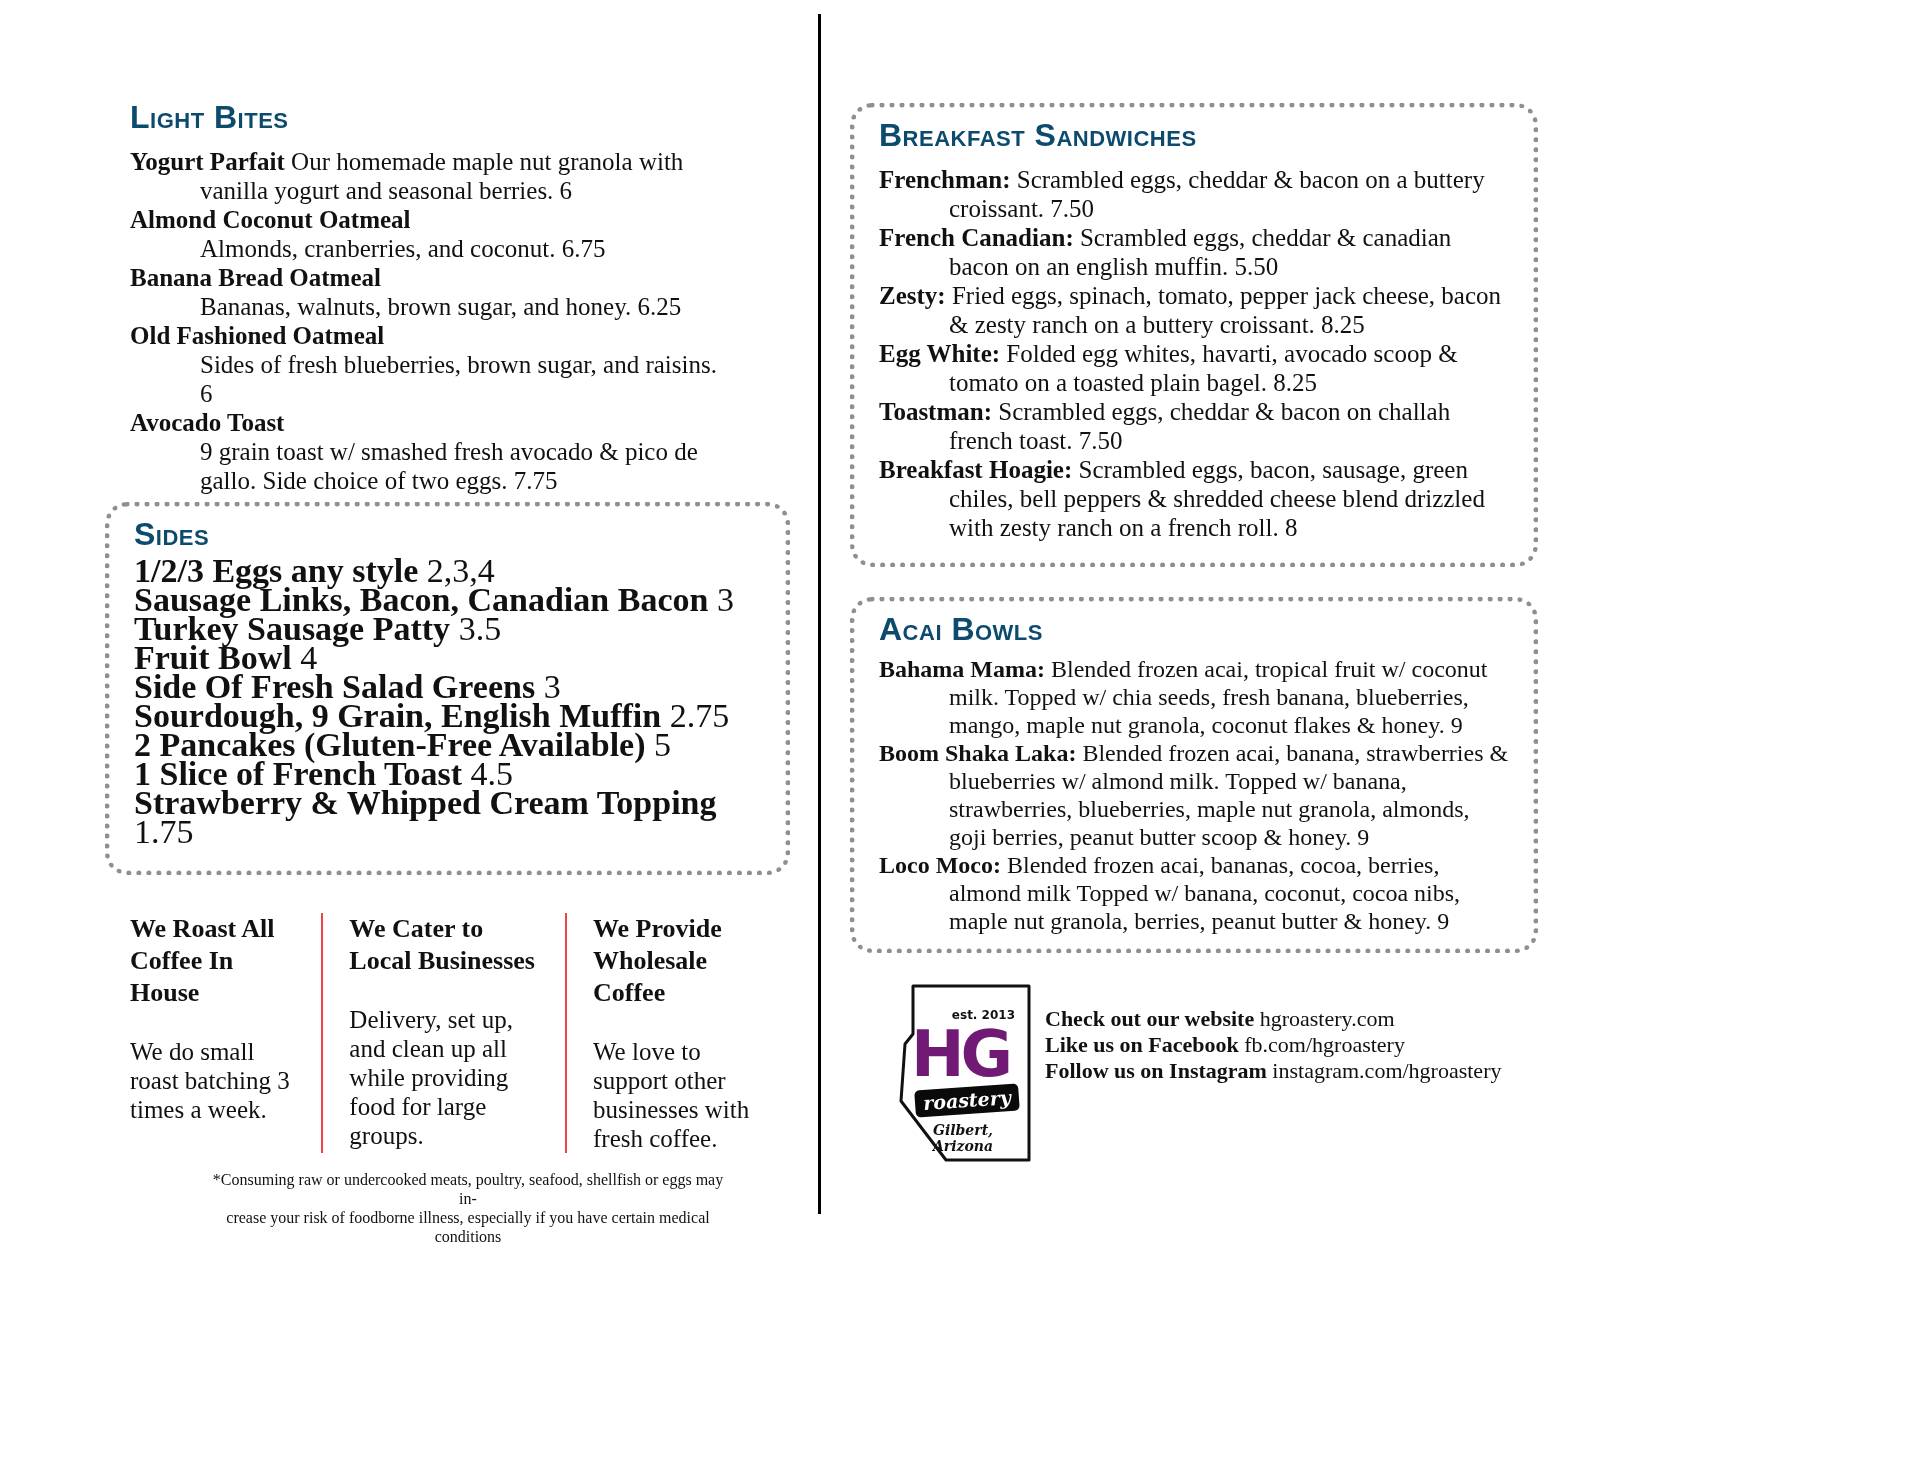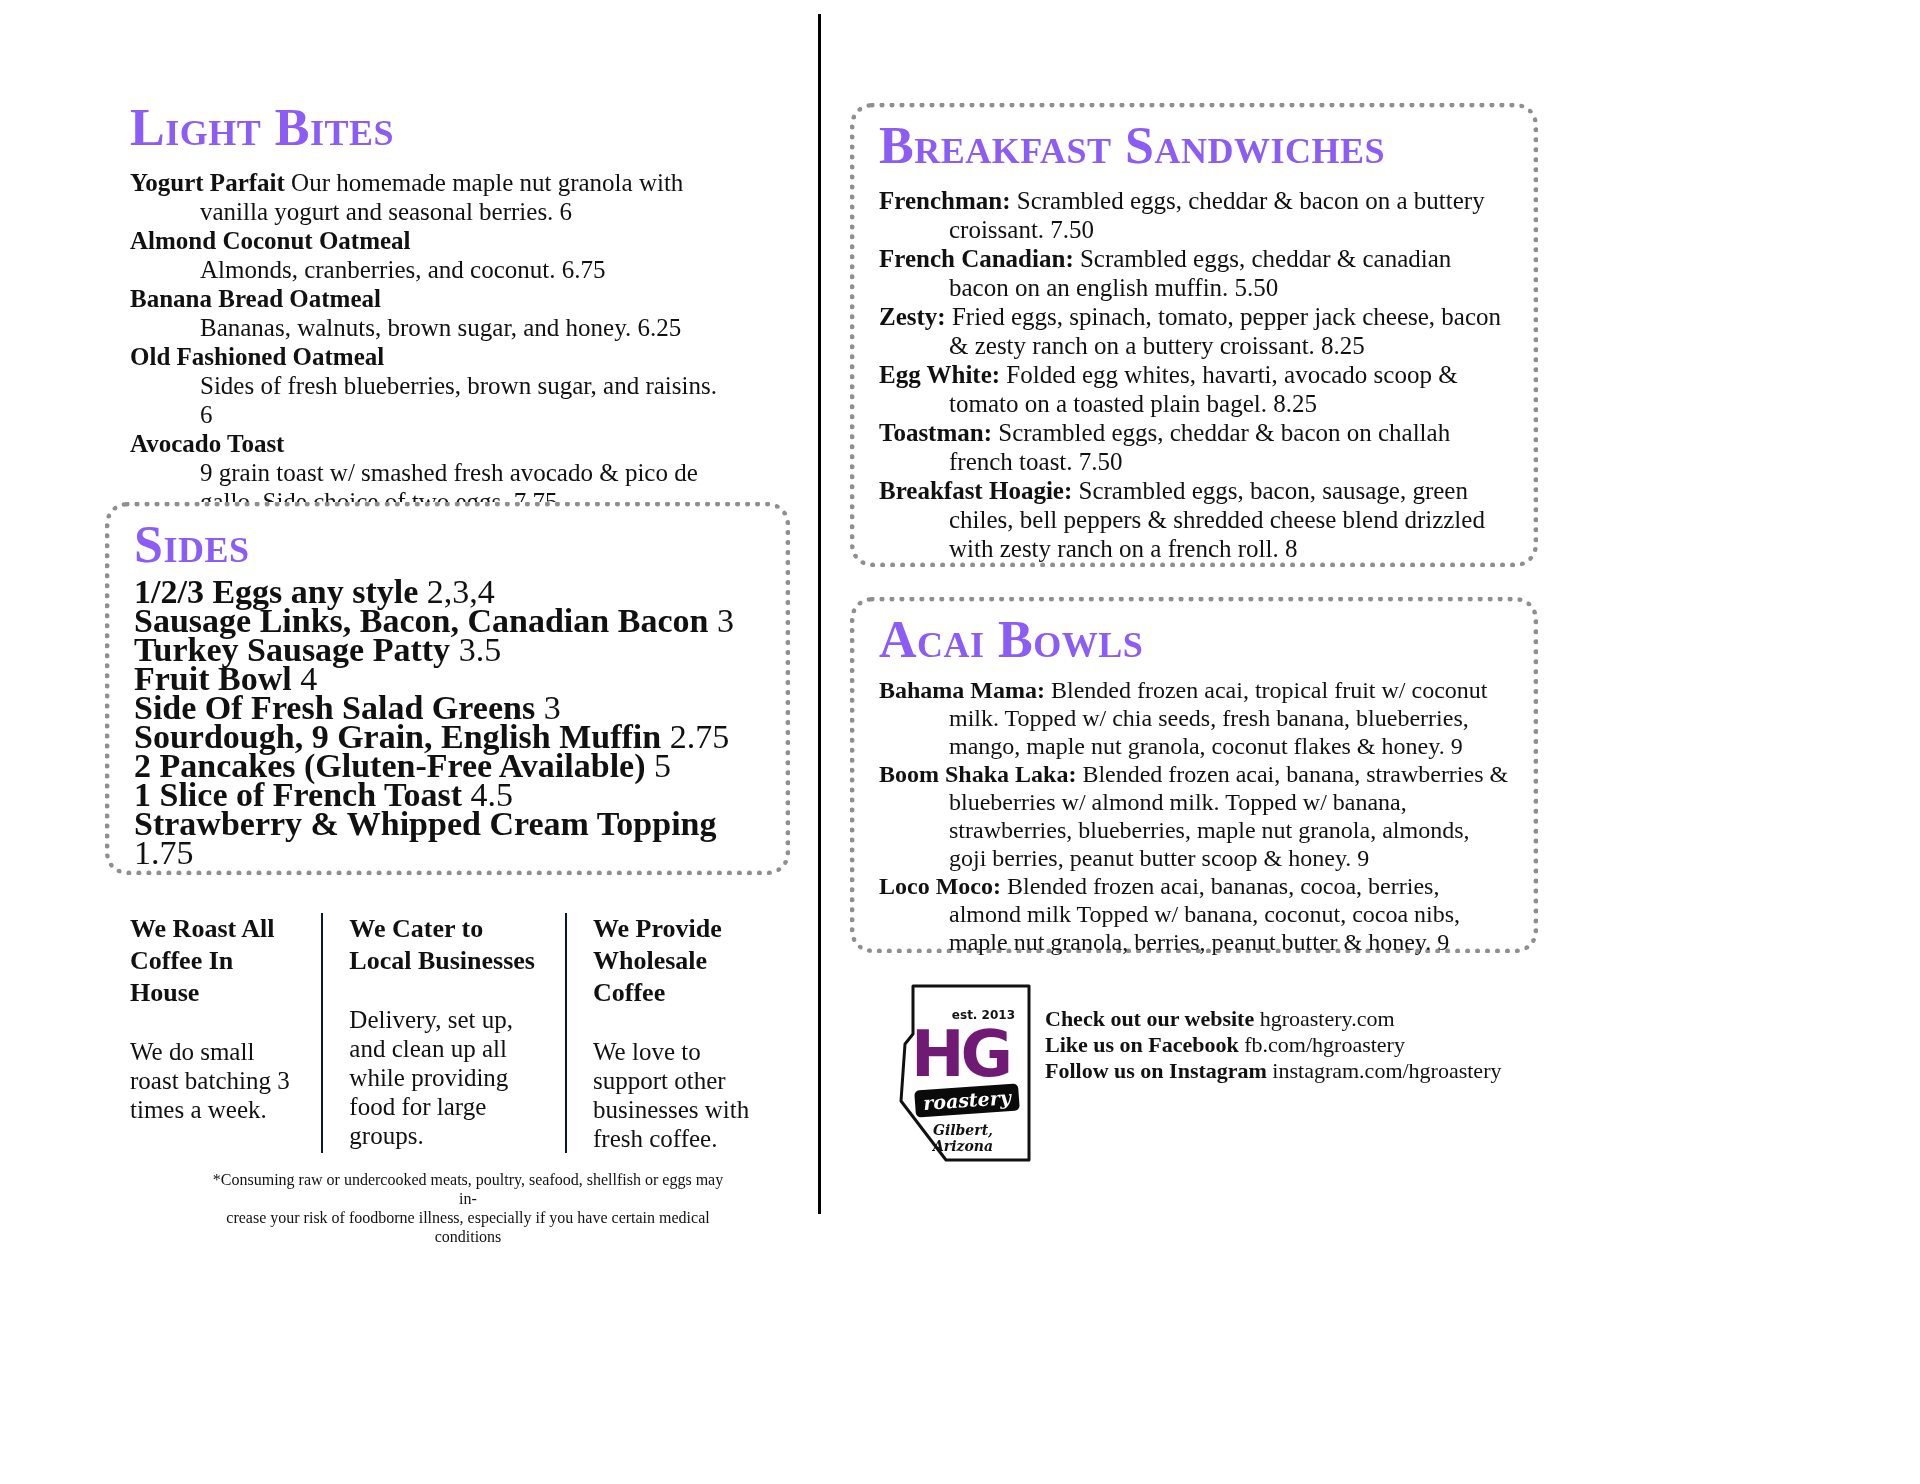--- a/index.html
+++ b/index.html
@@ -6,23 +6,23 @@
   html,body { background:#fff; }
   body {
     width:1920px; height:1484px; position:relative;
     font-family:"Liberation Serif","DejaVu Serif",serif;
     color:#111;
     overflow:hidden;
   }
   .v-divider { position:absolute; left:818px; top:14px; width:3px; height:1200px; background:#000; }
 
   .display-title {
-    font-family:Liberation Serif, serif;
-    font-weight:bold; font-variant:small-caps; color:#8b5cf6;
-    font-size:52px; line-height:1.08; letter-spacing:0.5px;
+    font-family:Liberation Sans, sans-serif;
+    font-weight:bold; font-variant:small-caps; color:#0c4a6e;
+    font-size:32px; line-height:1.08; letter-spacing:0.5px;
   }
 
   
   .menu-list { font-size:25px; line-height:29px; }
   .menu-item { padding-left:70px; text-indent:-70px; }
   .item-name { font-weight:bold; }
   .menu-item.stacked .item-name { display:block; }
   .menu-item.stacked .item-desc { display:block; text-indent:0; }
 
   
@@ -33,21 +33,21 @@
     position:absolute; background:#fff;
     border:5px dotted #8f8f8f; border-radius:22px;
   }
   .box-sides { left:105px; top:502px; width:685px; height:373px; padding:10px 24px; }
   .box-sides .display-title { margin-bottom:4px; }
   .side-line { font-size:34px; line-height:29px;font-family:Liberation Serif, serif; }
   .side-name { font-weight:bold; }
 
   .info-section { position:absolute; left:130px; top:913px; width:660px; display:flex; }
   .info-col { padding-right:16px; }
-  .info-col + .info-col { border-left:2px solid #0f172a; padding-left:26px; }
+  .info-col + .info-col { border-left:2px solid #ef4444; padding-left:26px; }
   .info-col:nth-child(1) { width:202px; }
   .info-col:nth-child(2) { width:242px; }
   .info-col:nth-child(3) { width:236px;margin-left:13px; }
   .info-header { font-size:26px; font-weight:bold; line-height:32px; }
   .info-body { font-size:25px; line-height:29px; margin-top:28px; }
 
   .disclaimer { position:absolute; left:208px; top:1170px; width:520px; text-align:center; font-size:16px; line-height:19px; }
 
   
   .box-breakfast { left:850px; top:103px; width:688px; height:464px; padding:10px 24px; }

